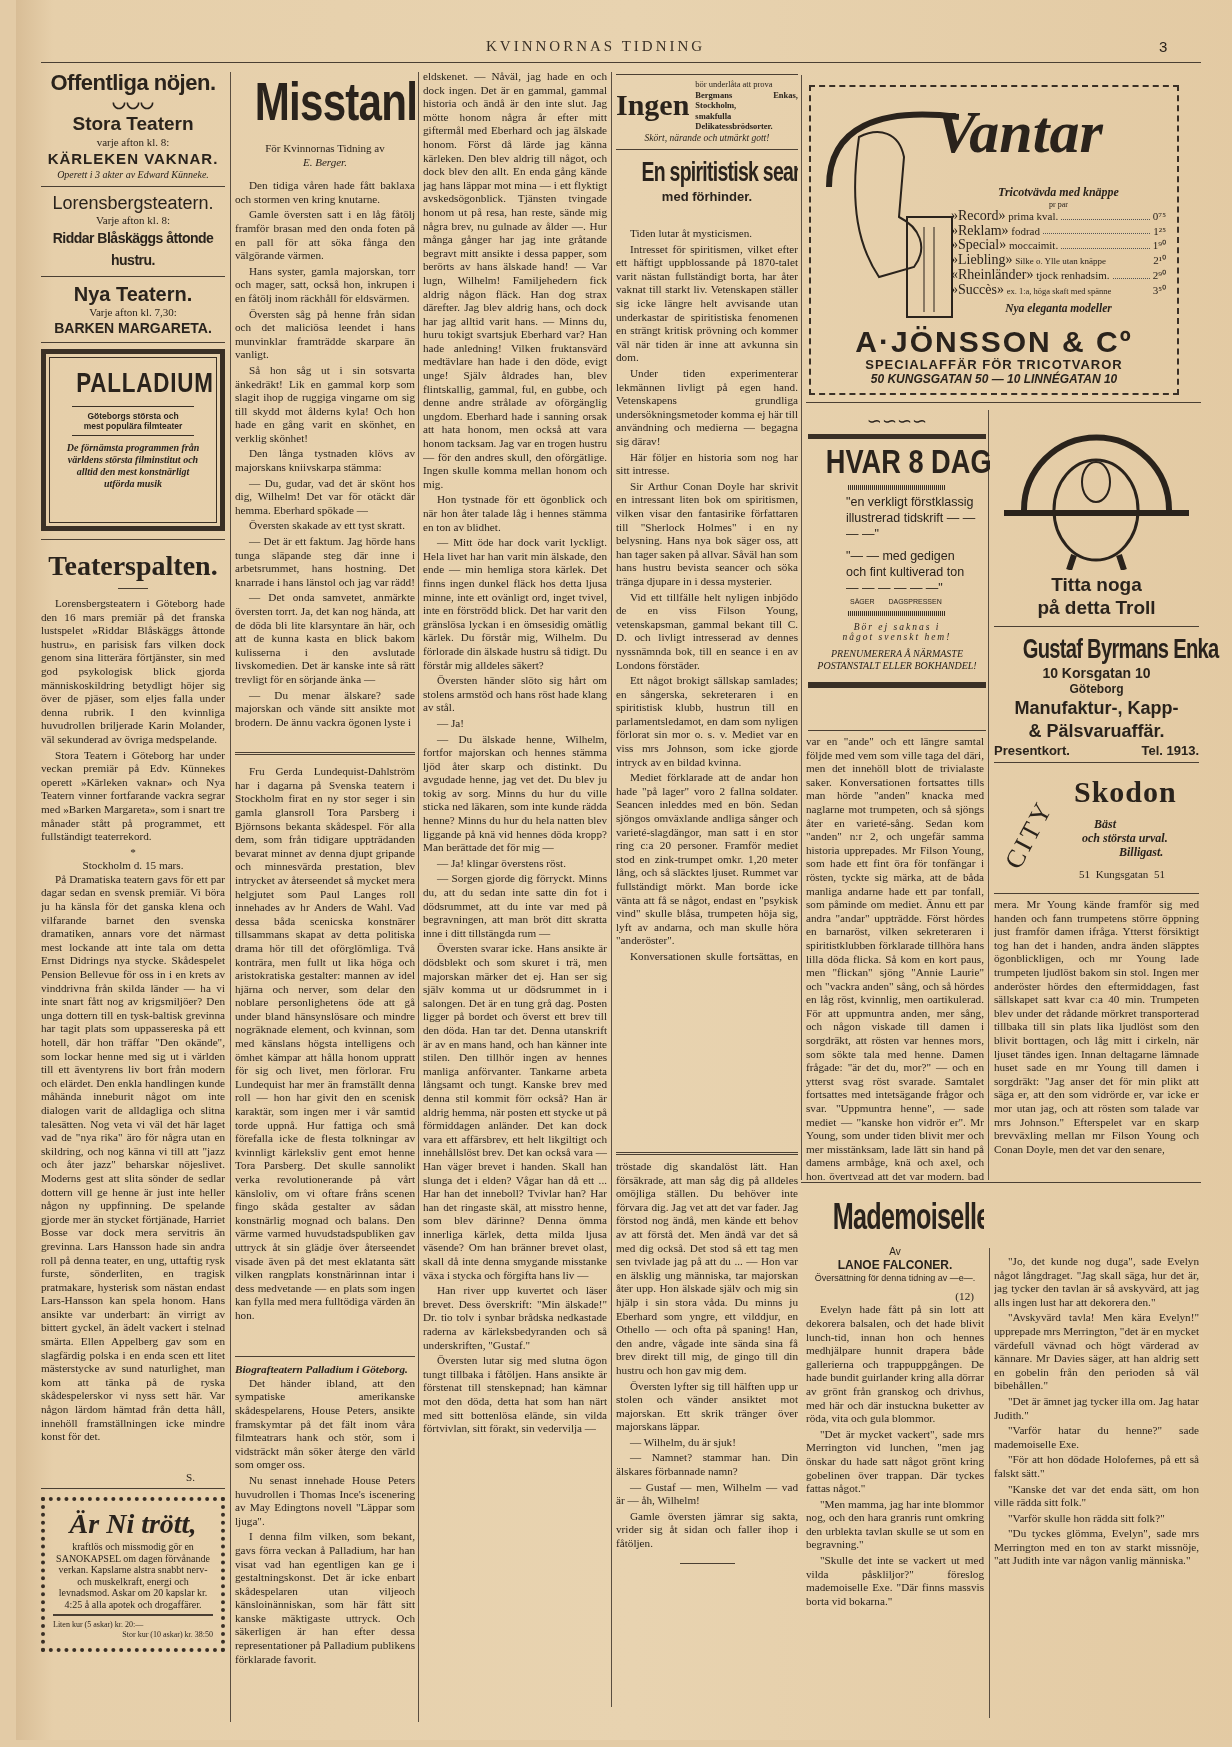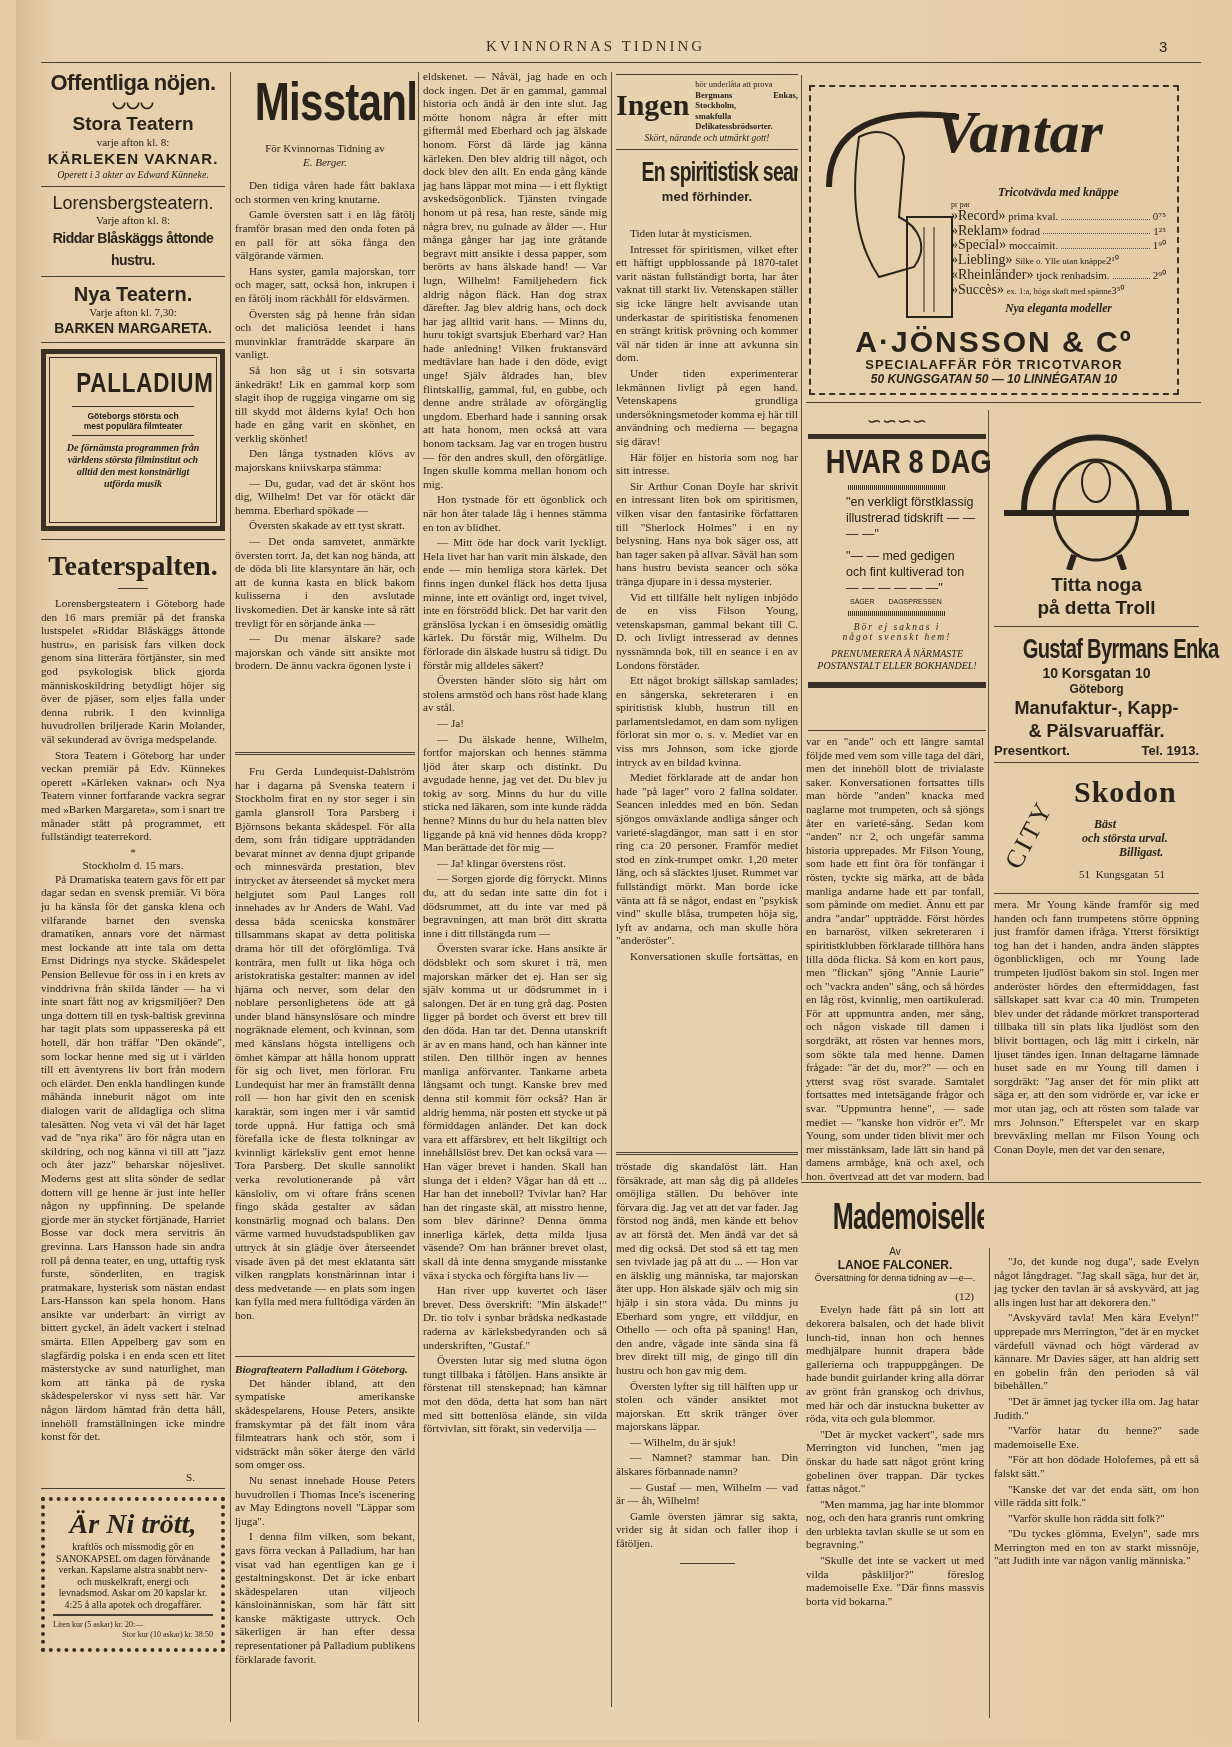--- a/index.html
+++ b/index.html
@@ -12,21 +12,21 @@
 .rule-top{position:absolute;left:25px;top:62px;width:1160px;height:1px;background:#4a3f33}
 .col{position:absolute;font-size:11.2px;line-height:13.6px;text-align:justify;hyphens:auto;overflow:hidden}
 .vline{position:absolute;width:1px;background:#5a4e40}
 .hline{position:absolute;height:1px;background:#4a3f33}
 .hthick{position:absolute;height:3px;border-top:1px solid #4a3f33;border-bottom:1px solid #4a3f33}
 .col p{text-indent:14px;margin-bottom:2px}
 .c{text-align:center}
 .sans{font-family:"Liberation Sans",sans-serif}
 .head-big{font-family:"Liberation Sans Narrow","Liberation Sans",sans-serif;font-weight:bold;letter-spacing:-1px}
 .adhead{font-family:"Liberation Sans",sans-serif;font-weight:bold}
-.price-row{display:flex;font-size:11px;line-height:14.5px}
+.price-row{display:flex;justify-content:space-between;font-size:11px;line-height:14.5px}
 .price-row .nm{font-size:14px}
 .dots{flex:1;border-bottom:1px dotted #555;margin:0 3px 4px}
 </style>
 </head>
 <body>
 
 <div class="page">
 
 <div class="masthead">
   <span class="mast-title">KVINNORNAS TIDNING</span>
@@ -92,20 +92,21 @@
   <div class="c" style="font-size:11px;font-style:italic;margin-bottom:10px">E. Berger.</div>
   <div style="height:565px;overflow:hidden">
     <p>Den tidiga våren hade fått baklaxa och stormen ven kring knutarne.</p>
     <p>Gamle översten satt i en låg fåtölj framför brasan med den onda foten på en pall för att söka fånga den välgörande värmen.</p>
     <p>Hans syster, gamla majorskan, torr och mager, satt, också hon, inkrupen i en fåtölj inom räckhåll för eldsvärmen.</p>
     <p>Översten såg på henne från sidan och det maliciösa leendet i hans munvinklar framträdde skarpare än vanligt.</p>
     <p>Så hon såg ut i sin sotsvarta änkedräkt! Lik en gammal korp som slagit ihop de ruggiga vingarne om sig till skydd mot ålderns kyla! Och hon hade en gång varit en skönhet, en verklig skönhet!</p>
     <p>Den långa tystnaden klövs av majorskans kniivskarpa stämma:</p>
     <p>— Du, gudar, vad det är skönt hos dig, Wilhelm! Det var för otäckt där hemma. Eberhard spökade —</p>
     <p>Översten skakade av ett tyst skratt.</p>
+    <p>— Det är ett faktum. Jag hörde hans tunga släpande steg där inne i arbetsrummet, hans hostning. Det knarrade i hans länstol och jag var rädd!</p>
     <p>— Det onda samvetet, anmärkte översten torrt. Ja, det kan nog hända, att de döda bli lite klarsyntare än här, och att de kunna kasta en blick bakom kulisserna i den avslutade livskomedien. Det är kanske inte så rätt trevligt för en sörjande änka —</p>
     <p>— Du menar älskare? sade majorskan och vände sitt ansikte mot brodern. De ännu vackra ögonen lyste i</p>
   </div>
   <div style="height:3px;border-top:1px solid #4a3f33;border-bottom:1px solid #4a3f33;margin:8px 0 10px"></div>
   <p style="height:585px;overflow:hidden">Fru Gerda Lundequist-Dahlström har i dagarna på Svenska teatern i Stockholm firat en ny stor seger i sin gamla glansroll Tora Parsberg i Björnsons bekanta skådespel. För alla dem, som från tidigare uppträdanden bevarat minnet av denna djupt gripande och minnesvärda prestation, blev intrycket av återseendet så mycket mera helgjutet som Paul Langes roll innehades av hr Anders de Wahl. Vad dessa båda scenicska konstnärer tillsammans skapat av detta politiska drama hör till det oförglömliga. Två konträra, men fullt ut lika höga och aristokratiska gestalter: mannen av idel hjärna och nerver, som delar den noblare personlighetens öde att gå under bland hänsynslösare och mindre nogräknade element, och kvinnan, som med känslans högsta intelligens och ömhet kämpar att hålla honom uppratt för sig och livet, men förlorar. Fru Lundequist har mer än framställt denna roll — hon har givit den en scenisk karaktär, som ingen mer i vår samtid torde uppnå. Hur fattiga och små förefalla icke de flesta tolkningar av kvinnligt kärleksliv gent emot henne Tora Parsberg. Det skulle sannolikt verka revolutionerande på vårt känsloliv, om vi oftare fråns scenen fingo skåda gestalter av sådan konstnärlig mognad och balans. Den värme varmed huvudstadspubliken gav uttryck åt sin glädje över återseendet visade även på det mest eklatanta sätt vilken rangplats konstnärinnan intar i dess medvetande — en plats som ingen kan fylla med mera fulltödiga värden än hon.</p>
   <div style="height:1px;background:#4a3f33;margin:6px 0"></div>
   <div style="font-style:italic;font-weight:bold">Biografteatern Palladium i Göteborg.</div>
   <p>Det händer ibland, att den sympatiske amerikanske skådespelarens, House Peters, ansikte framskymtar på det fält inom våra filmteatrars hank och stör, som i vidsträckt mån söker återge den värld som omger oss.</p>
   <p>Nu senast innehade House Peters huvudrollen i Thomas Ince's iscenering av May Edingtons novell "Läppar som ljuga".</p>
   <p>I denna film vilken, som bekant, gavs förra veckan å Palladium, har han visat vad han egentligen kan ge i gestaltningskonst. Det är icke enbart skådespelaren utan viljeoch känsloinänniskan, som här fått sitt kanske mäktigaste uttryck. Och säkerligen är han efter dessa representationer på Palladium publikens förklarade favorit.</p>
@@ -167,21 +168,21 @@
   <svg style="position:absolute;left:8px;top:10px" width="140" height="230" viewBox="0 0 140 230">
     <path d="M10 90 C10 30 60 10 140 20" fill="none" stroke="#2a231c" stroke-width="6"></path>
     <path d="M40 40 C60 30 80 35 85 60 L80 120 C100 130 110 150 95 170 L60 180 C40 150 30 110 40 40 Z" fill="none" stroke="#2a231c" stroke-width="2"></path>
     <rect x="88" y="120" width="45" height="100" fill="none" stroke="#2a231c" stroke-width="2"></rect>
     <line x1="105" y1="130" x2="105" y2="215" stroke="#2a231c"></line>
     <line x1="115" y1="130" x2="115" y2="215" stroke="#2a231c"></line>
   </svg>
   <div style="position:absolute;left:125px;top:10px;font-family:'Liberation Serif',serif;font-weight:bold;font-style:italic;font-size:60px;line-height:70px">Vantar</div>
   <div style="position:absolute;left:140px;top:98px;width:215px">
     <div class="c" style="font-weight:bold;font-style:italic;font-size:12px">Tricotvävda med knäppe</div>
-    <div style="text-align:left;font-size:8px">pr par</div>
+    <div style="text-align:center;font-size:8px">pr par</div>
     <div class="price-row">
           <span><span class="nm">»Record»</span> <span>prima kval.</span></span>
           <span class="dots"></span>
           <span>0⁷⁵</span>
         </div>
     <div class="price-row">
           <span><span class="nm">»Reklam»</span> <span>fodrad</span></span>
           <span class="dots"></span>
           <span>1²⁵</span>
         </div>

